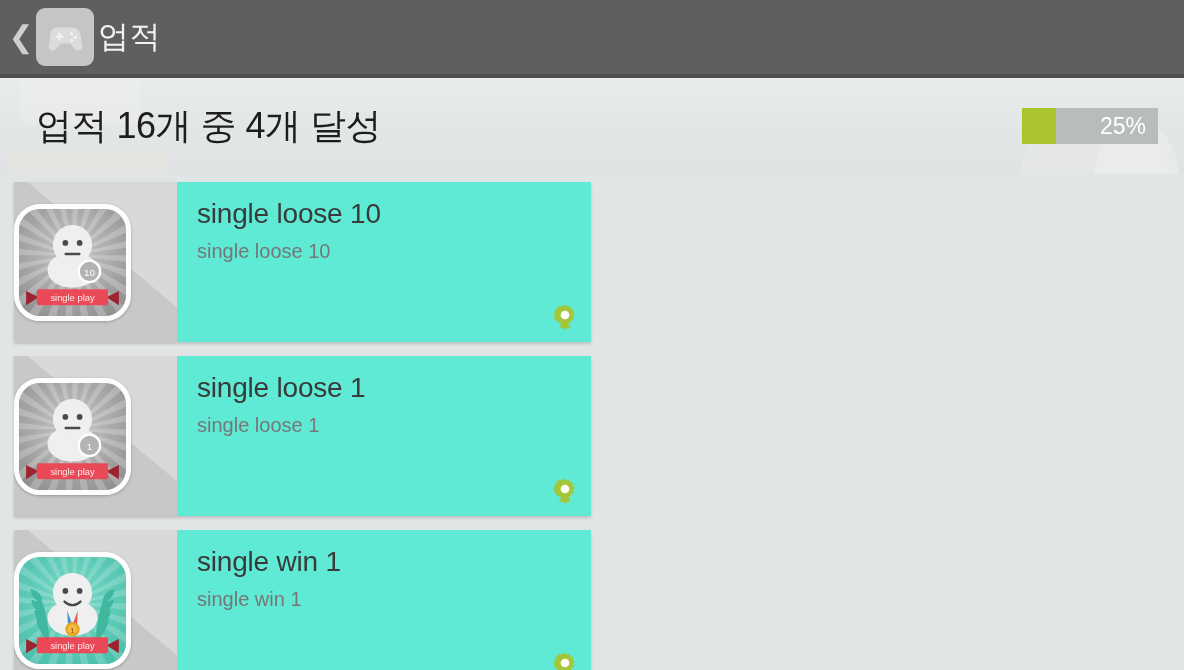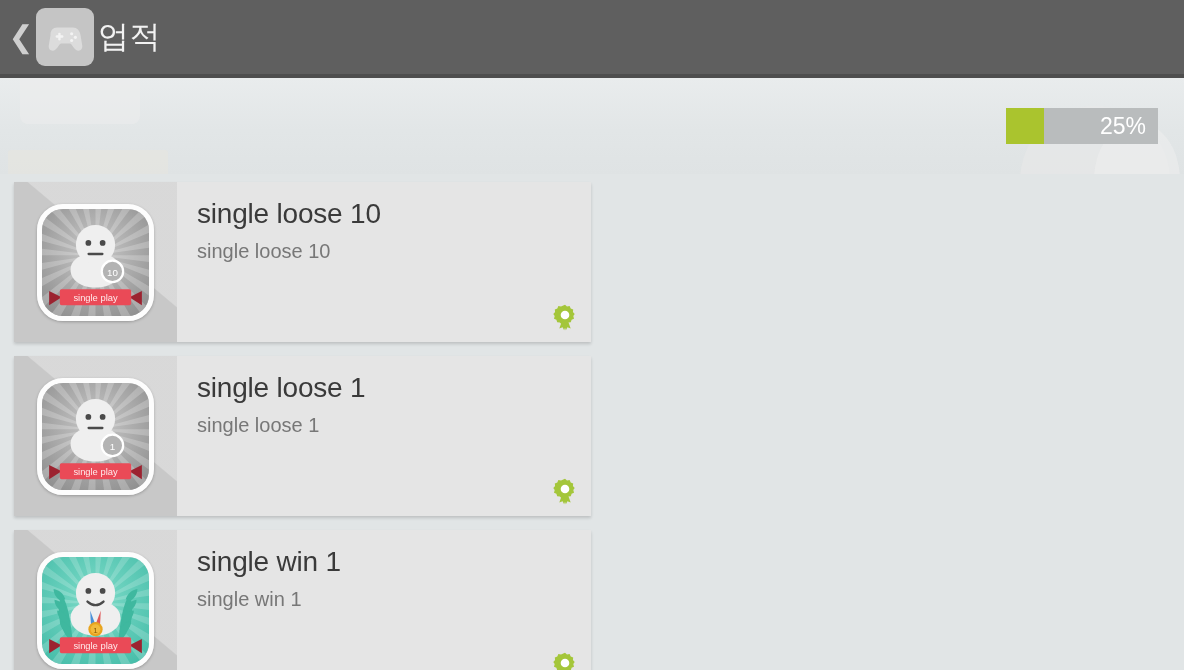--- a/index.html
+++ b/index.html
@@ -71,21 +71,21 @@
     position:relative;
     font-size:36px;
     color:#1d1d1d;
     font-weight:400;
     white-space:nowrap;
     letter-spacing:-0.5px;
   }
   #progress-wrap {
     position:relative;
     margin-left:auto;
-    width:152px; height:36px;
+    width:136px; height:36px;
     background:#b9bcbd;
     display:flex; align-items:center;
     overflow:hidden;
     text-align:center;
   }
   #progress-fill {
     position:absolute; left:0; top:0; bottom:0;
     background:#aac42e;
   }
   #progress-label {
@@ -113,21 +113,21 @@
     box-shadow:0 2px 3px rgba(0,0,0,.16);
     overflow:hidden;
     cursor:pointer;
   }
 
   .card-iconpane {
     position:relative;
     width:163px;
     flex:0 0 163px;
     background:#c8c8c8;
-    display:flex; align-items:center; justify-content:center;
+    display:flex; align-items:center; justify-content:flex-start;
     overflow:hidden;
   }
   
   .card-iconpane::after {
     content:"";
     position:absolute; inset:0;
     background:linear-gradient(220deg, rgba(255,255,255,.30) 0%, rgba(255,255,255,.30) 42%, rgba(255,255,255,0) 42.5%);
     pointer-events:none;
   }
 
@@ -141,21 +141,21 @@
   .badge-outline {
     border:5px solid #fdfdfd;
     box-shadow:0 1px 3px rgba(0,0,0,.25);
   }
   .badge svg { display:block; width:100%; height:100%; }
 
   .card-body {
     position:relative;
     flex:1;
     padding:16px 18px 0 20px;
-    background:#e5e5e5;
+    background:#5eead4;
   }
   .card-title {
     font-size:28px;
     font-weight:400;
     color:#3a3a3a;
     line-height:1.12;
     letter-spacing:-0.2px;
     white-space:nowrap;
   }
   .card-desc {
@@ -191,20 +191,21 @@
 
   <div id="topbar-title">업적</div>
 </div>
 
 <div id="summary">
   <div class="wm w3"></div>
   <div class="wm w4"></div>
   <div class="wm w1"></div>
   <div class="wm w2"></div>
 
+  <div id="summary-title">업적 16개 중 4개 달성</div>
 
   <div id="progress-wrap" style="background: rgb(185, 188, 189);">
     <div id="progress-fill" style="width: 25%; background: rgb(170, 196, 46);"></div>
     <div id="progress-label">25%</div>
   </div>
 </div>
 
 <div id="grid">
     <div class="card">
       <div class="card-iconpane">

